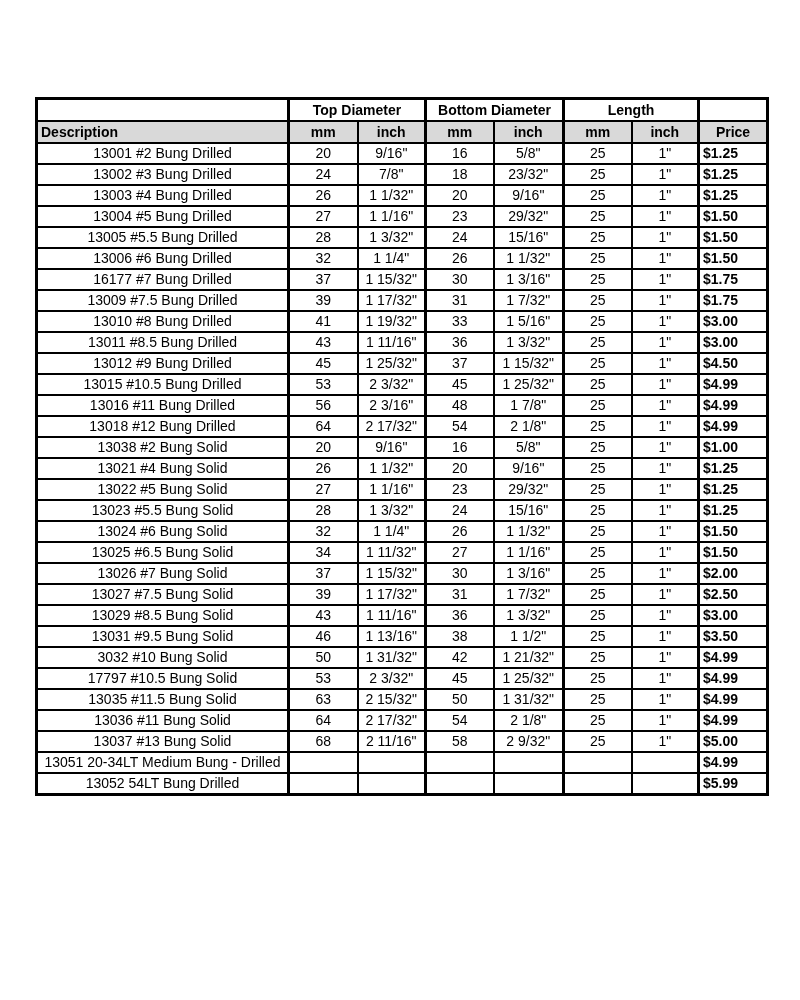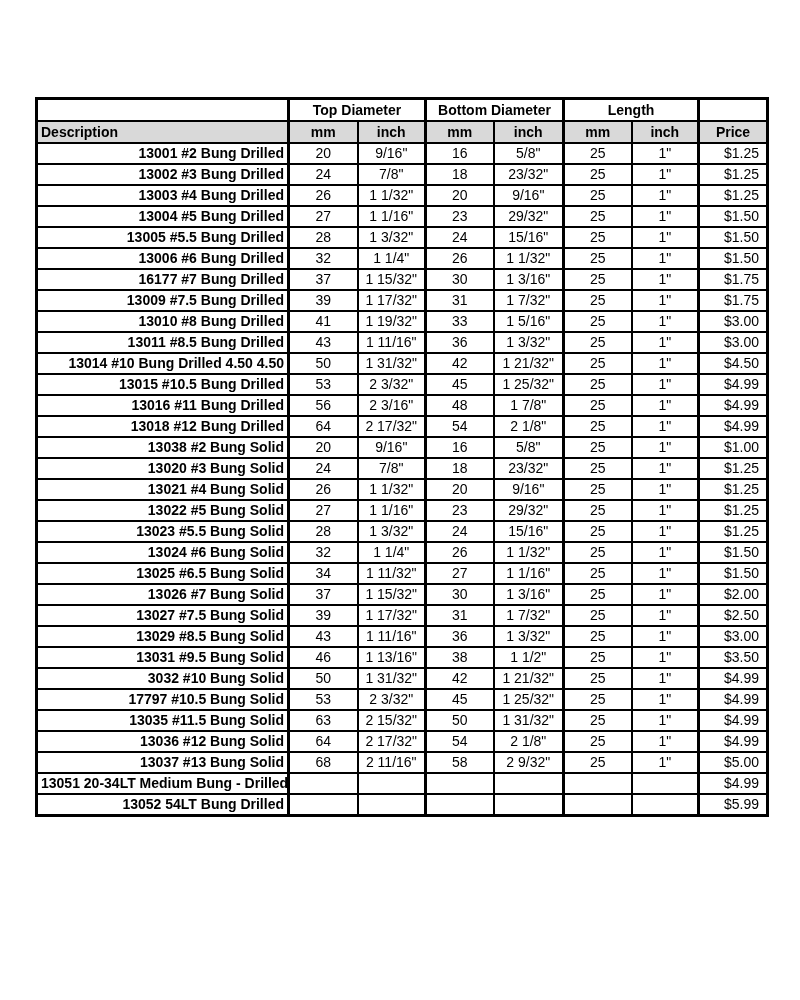--- a/index.html
+++ b/index.html
@@ -39,23 +39,23 @@
     text-align: center;
     height: 20px;
   }
   .price-table .col-head {
     background: #d9d9d9;
     text-align: center;
     height: 20px;
   }
   .price-table .h-desc { text-align: left; }
   .price-table td { font-weight: normal; background: #ffffff; }
-  .price-table td.c-desc { text-align: right; font-weight: bold; }
+  .price-table td.c-desc { text-align: center; }
   .price-table td.c-mm, .price-table td.c-inch { text-align: center; }
-  .price-table td.c-price { text-align: right; padding-right: 7px; }
+  .price-table td.c-price { text-align: left; padding-right: 7px; font-weight: bold; }
 </style>
 </head>
 <body>
 
 <div class="sheet">
   <table class="price-table">
     <colgroup>
       <col style="width:252px">
       <col style="width:69px">
       <col style="width:68px">
@@ -179,25 +179,25 @@
           <td class="c-desc">13011 #8.5 Bung Drilled</td>
           <td class="c-mm gb">43</td>
           <td class="c-inch">1 11/16"</td>
           <td class="c-mm gb">36</td>
           <td class="c-inch">1 3/32"</td>
           <td class="c-mm gb">25</td>
           <td class="c-inch">1"</td>
           <td class="c-price gb">$3.00</td>
         </tr>
         <tr>
-          <td class="c-desc">13014 #10 Bung Drilled 4.50 4.50</td>
-          <td class="c-mm gb">50</td>
-          <td class="c-inch">1 31/32"</td>
-          <td class="c-mm gb">42</td>
-          <td class="c-inch">1 21/32"</td>
+          <td class="c-desc">13012 #9 Bung Drilled</td>
+          <td class="c-mm gb">45</td>
+          <td class="c-inch">1 25/32"</td>
+          <td class="c-mm gb">37</td>
+          <td class="c-inch">1 15/32"</td>
           <td class="c-mm gb">25</td>
           <td class="c-inch">1"</td>
           <td class="c-price gb">$4.50</td>
         </tr>
         <tr>
           <td class="c-desc">13015 #10.5 Bung Drilled</td>
           <td class="c-mm gb">53</td>
           <td class="c-inch">2 3/32"</td>
           <td class="c-mm gb">45</td>
           <td class="c-inch">1 25/32"</td>
@@ -229,30 +229,20 @@
           <td class="c-desc">13038 #2 Bung Solid</td>
           <td class="c-mm gb">20</td>
           <td class="c-inch">9/16"</td>
           <td class="c-mm gb">16</td>
           <td class="c-inch">5/8"</td>
           <td class="c-mm gb">25</td>
           <td class="c-inch">1"</td>
           <td class="c-price gb">$1.00</td>
         </tr>
         <tr>
-          <td class="c-desc">13020 #3 Bung Solid</td>
-          <td class="c-mm gb">24</td>
-          <td class="c-inch">7/8"</td>
-          <td class="c-mm gb">18</td>
-          <td class="c-inch">23/32"</td>
-          <td class="c-mm gb">25</td>
-          <td class="c-inch">1"</td>
-          <td class="c-price gb">$1.25</td>
-        </tr>
-        <tr>
           <td class="c-desc">13021 #4 Bung Solid</td>
           <td class="c-mm gb">26</td>
           <td class="c-inch">1 1/32"</td>
           <td class="c-mm gb">20</td>
           <td class="c-inch">9/16"</td>
           <td class="c-mm gb">25</td>
           <td class="c-inch">1"</td>
           <td class="c-price gb">$1.25</td>
         </tr>
         <tr>
@@ -359,21 +349,21 @@
           <td class="c-desc">13035 #11.5 Bung Solid</td>
           <td class="c-mm gb">63</td>
           <td class="c-inch">2 15/32"</td>
           <td class="c-mm gb">50</td>
           <td class="c-inch">1 31/32"</td>
           <td class="c-mm gb">25</td>
           <td class="c-inch">1"</td>
           <td class="c-price gb">$4.99</td>
         </tr>
         <tr>
-          <td class="c-desc">13036 #12 Bung Solid</td>
+          <td class="c-desc">13036 #11 Bung Solid</td>
           <td class="c-mm gb">64</td>
           <td class="c-inch">2 17/32"</td>
           <td class="c-mm gb">54</td>
           <td class="c-inch">2 1/8"</td>
           <td class="c-mm gb">25</td>
           <td class="c-inch">1"</td>
           <td class="c-price gb">$4.99</td>
         </tr>
         <tr>
           <td class="c-desc">13037 #13 Bung Solid</td>

